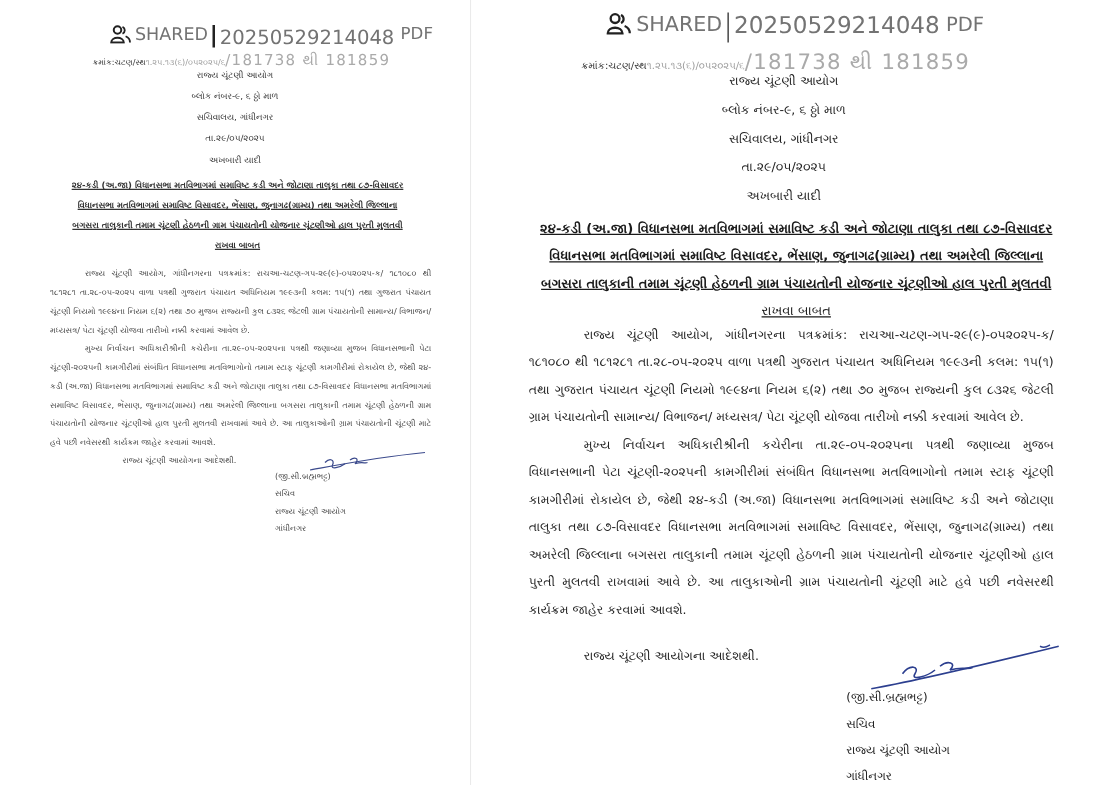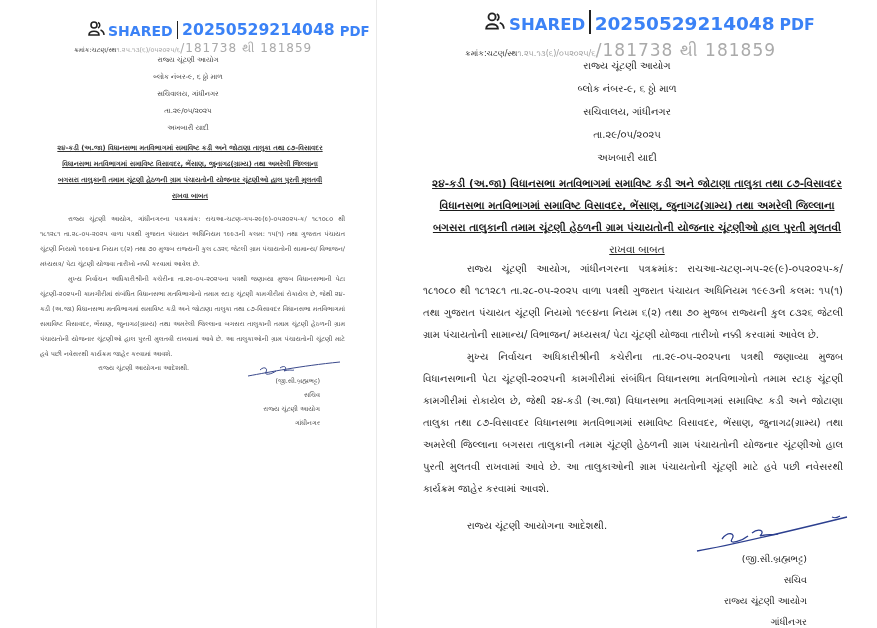--- a/index.html
+++ b/index.html
@@ -8,22 +8,22 @@
     font-family:"DejaVu Sans", sans-serif; color:#222;
     position:relative;
   }
   .page {
     position:absolute; top:0; background:#fff; overflow:hidden;
   }
   .page.left { left:0; width:376px; height:628px; border-right:1px solid #eaeaea; }
   .page.right { left:377px; width:500px; height:628px; }
 
   .banner {
-    position:absolute; display:flex; align-items:flex-end; white-space:nowrap;
-    color:#3b82f6; font-family:"DejaVu Sans", sans-serif;font-weight:bold;
+    position:absolute; display:flex; align-items:flex-start; white-space:nowrap;
+    color:#737373; font-family:"DejaVu Sans", sans-serif;
   }
   .banner .icon { display:inline-block; }
   .banner .label { letter-spacing:0; }
   .banner .sep { display:inline-block; width:1.5px; background:#222; margin:0 4px; }
   .left .banner { left:88px; top:20px; font-size:14px; }
   .left .banner .sep { height:18px; }
   .right .banner { left:108px; top:10px; font-size:16.5px; }
   .right .banner .sep { height:24px; }
   .banner .num { font-size:1.12em; }
   .banner .pdf { font-size:0.95em; margin-left:5px; }
@@ -49,21 +49,21 @@
   .right .subject { left:40px; width:440px; top:186px; font-size:10.5px; line-height:22px; color:#1a1a1a; }
 
   .body-par { position:absolute; text-align:justify; }
   .left .body-par { left:40px; width:305px; font-size:6.5px; line-height:15px; color:#444; }
   .right .body-par { left:46px; width:420px; font-size:10px; line-height:22px; color:#222; }
 
   .indent { display:inline-block; }
   .left .indent { width:28px; }
   .right .indent { width:44px; }
 
-  .sig-block { position:absolute; text-align:right; }
+  .sig-block { position:absolute; text-align:left; }
   .left .sig-block { left:220px; width:100px; top:374px; font-size:6.5px; line-height:14px; color:#444; }
   .right .sig-block { left:300px; width:130px; top:548px; font-size:9.5px; line-height:21px; color:#222; }
 
   .signature { position:absolute; }
   .left .signature { left:240px; top:360px; width:110px; height:20px; }
   .right .signature { left:315px; top:515px; width:160px; height:40px; }
 
   .order-line { position:absolute; white-space:nowrap; }
   .left .order-line { left:98px; top:364px; font-size:6.5px; color:#444; }
   .right .order-line { left:490px; top:520px; font-size:10px; color:#222; }

